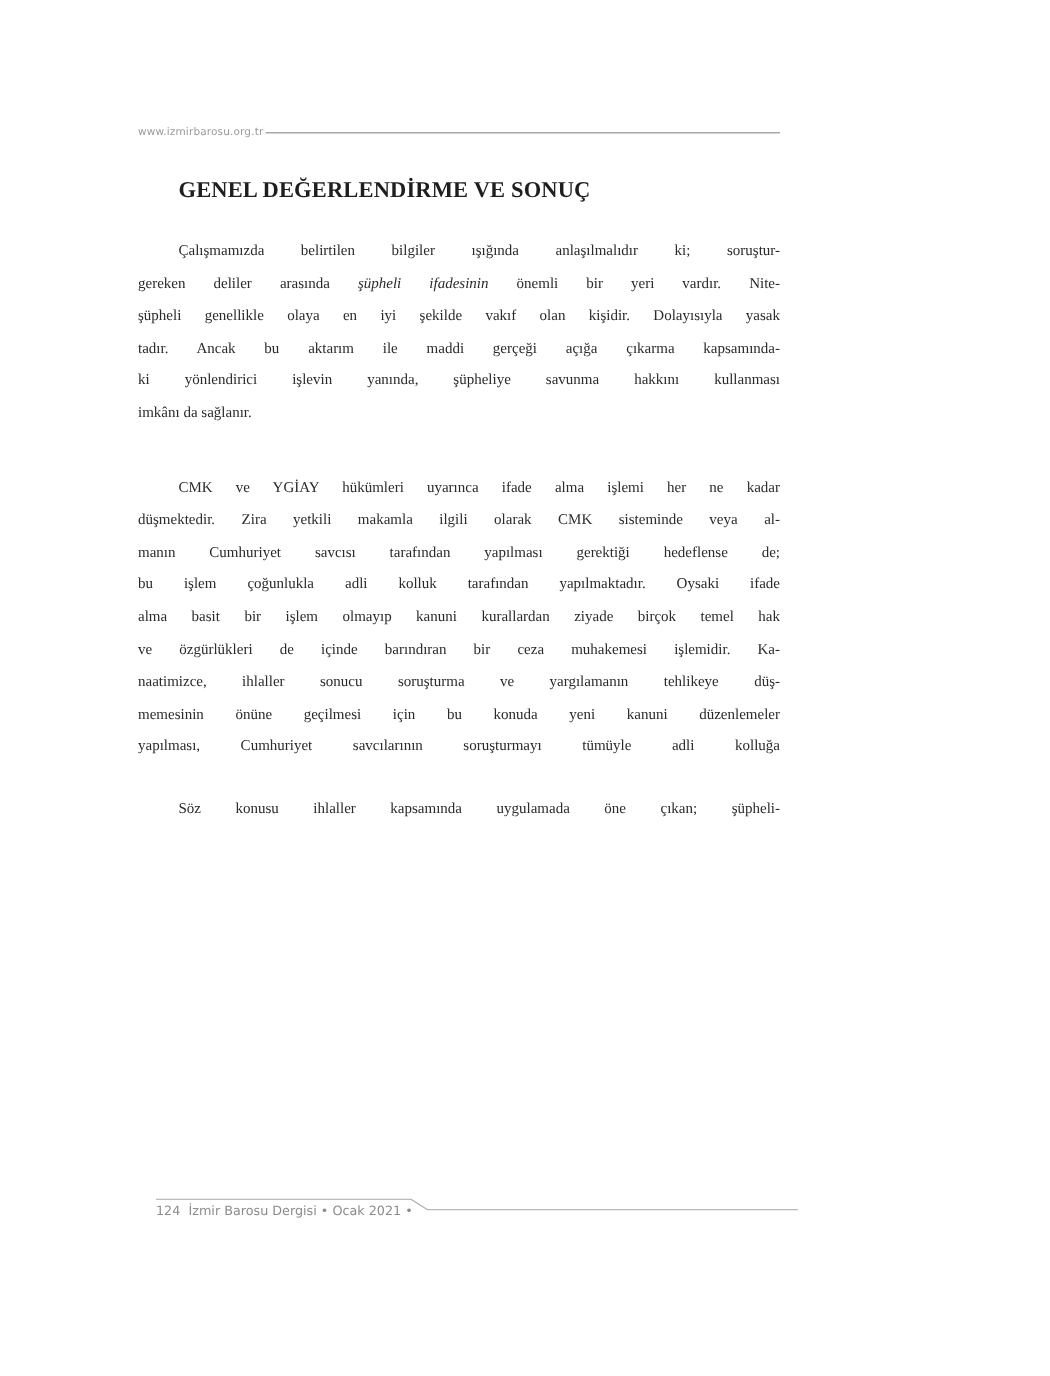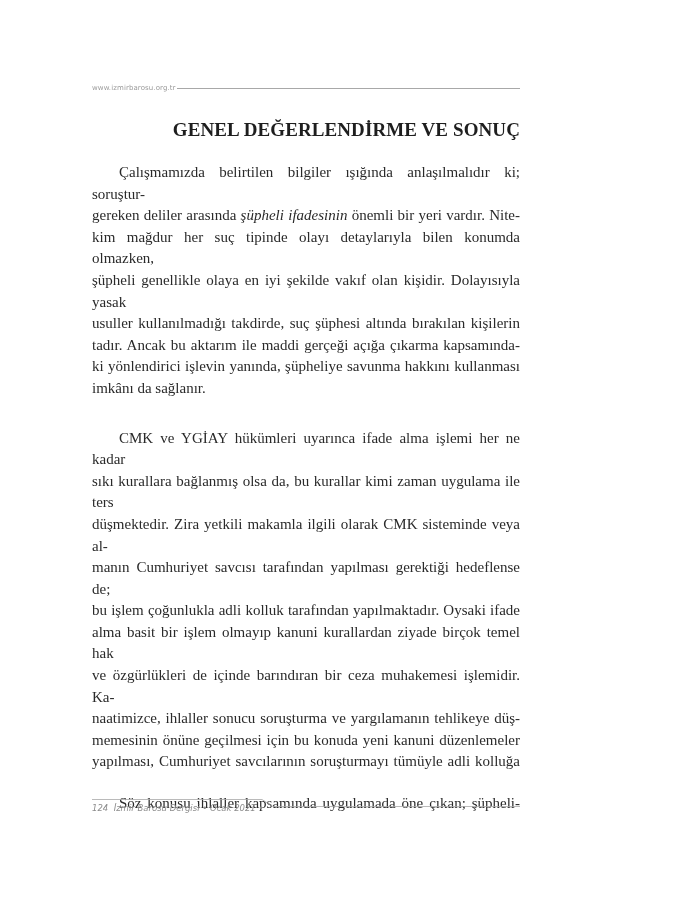--- a/index.html
+++ b/index.html
@@ -11,37 +11,36 @@
   .header-url {
     font-family: "DejaVu Sans", sans-serif; font-size: 7px; color: #9a9a9a;
     white-space: nowrap; letter-spacing: 0.1px;
   }
   .header-rule { flex: 1; height: 0; border-top: 1px solid #a8a8a8; margin-left: 1px; }
   .content {
     position: absolute; left: 92px; top: 119px; width: 428px;
     font-family: "Liberation Serif", "DejaVu Serif", serif; color: #2a2a2a;
   }
   .heading {
-    font-weight: bold; font-size: 19px; margin: 0 0 0 27px; letter-spacing: 0.1px;
+    font-weight: bold; font-size: 15px; margin: 0 0 0 27px; letter-spacing: 0.1px;
     color: #1e1e1e;
-    text-align: right;
   }
   .para {
-    font-size: 15px; line-height: 21.6px; text-align: justify; margin: 0;
+    font-size: 10px; line-height: 21.6px; text-align: justify; margin: 0;
     text-indent: 27px; hyphens: manual;
   }
   .p1 { margin-top: 21px; }
   .p2 { margin-top: 28px; }
   .p3 { margin-top: 20px; }
   .line { display: block; text-align: justify; text-align-last: justify; }
   .line.last { text-align-last: left; }
   .line.first { text-indent: 27px; }
   em { font-style: italic; }
   .footer {
-    position: absolute; left: 92px; top: 798px; width: 428px; height: 18px; font-style: italic;
+    position: absolute; left: 104px; top: 798px; width: 428px; height: 18px;
   }
   .footer-text {
     position: absolute; left: 0; top: 5px;
     font-family: "DejaVu Sans", sans-serif; font-size: 8.5px; color: #8c8c8c; white-space: nowrap;
   }
   .footer-svg { position: absolute; left: 0; top: 0; width: 428px; height: 18px; }
 </style>
 </head>
 <body>
 
@@ -49,30 +48,27 @@
   <span class="header-url">www.izmirbarosu.org.tr</span>
   <span class="header-rule"></span>
 </div>
 
 <div class="content">
   <h2 class="heading">GENEL DEĞERLENDİRME VE SONUÇ</h2>
   <div id="paras">
       <p class="para p1" style="text-indent: 0px;">
         <span class="line first">Çalışmamızda belirtilen bilgiler ışığında anlaşılmalıdır ki; soruştur-</span>
         <span class="line"><span>gereken deliler arasında </span><em>şüpheli ifadesinin</em><span> önemli bir yeri vardır. Nite-</span></span>
-        <span class="line">kim mağdur her suç tipinde olayı detaylarıyla bilen konumda olmazken,</span>
         <span class="line">şüpheli genellikle olaya en iyi şekilde vakıf olan kişidir. Dolayısıyla yasak</span>
-        <span class="line">usuller kullanılmadığı takdirde, suç şüphesi altında bırakılan kişilerin</span>
         <span class="line">tadır. Ancak bu aktarım ile maddi gerçeği açığa çıkarma kapsamında-</span>
         <span class="line">ki yönlendirici işlevin yanında, şüpheliye savunma hakkını kullanması</span>
         <span class="line last">imkânı da sağlanır.</span>
       </p>
       <p class="para p2" style="text-indent: 0px;">
         <span class="line first">CMK ve YGİAY hükümleri uyarınca ifade alma işlemi her ne kadar</span>
-        <span class="line">sıkı kurallara bağlanmış olsa da, bu kurallar kimi zaman uygulama ile ters</span>
         <span class="line">düşmektedir. Zira yetkili makamla ilgili olarak CMK sisteminde veya al-</span>
         <span class="line">manın Cumhuriyet savcısı tarafından yapılması gerektiği hedeflense de;</span>
         <span class="line">bu işlem çoğunlukla adli kolluk tarafından yapılmaktadır. Oysaki ifade</span>
         <span class="line">alma basit bir işlem olmayıp kanuni kurallardan ziyade birçok temel hak</span>
         <span class="line">ve özgürlükleri de içinde barındıran bir ceza muhakemesi işlemidir. Ka-</span>
         <span class="line">naatimizce, ihlaller sonucu soruşturma ve yargılamanın tehlikeye düş-</span>
         <span class="line">memesinin önüne geçilmesi için bu konuda yeni kanuni düzenlemeler</span>
         <span class="line">yapılması, Cumhuriyet savcılarının soruşturmayı tümüyle adli kolluğa</span>
       </p>
       <p class="para p3" style="text-indent: 0px;">

